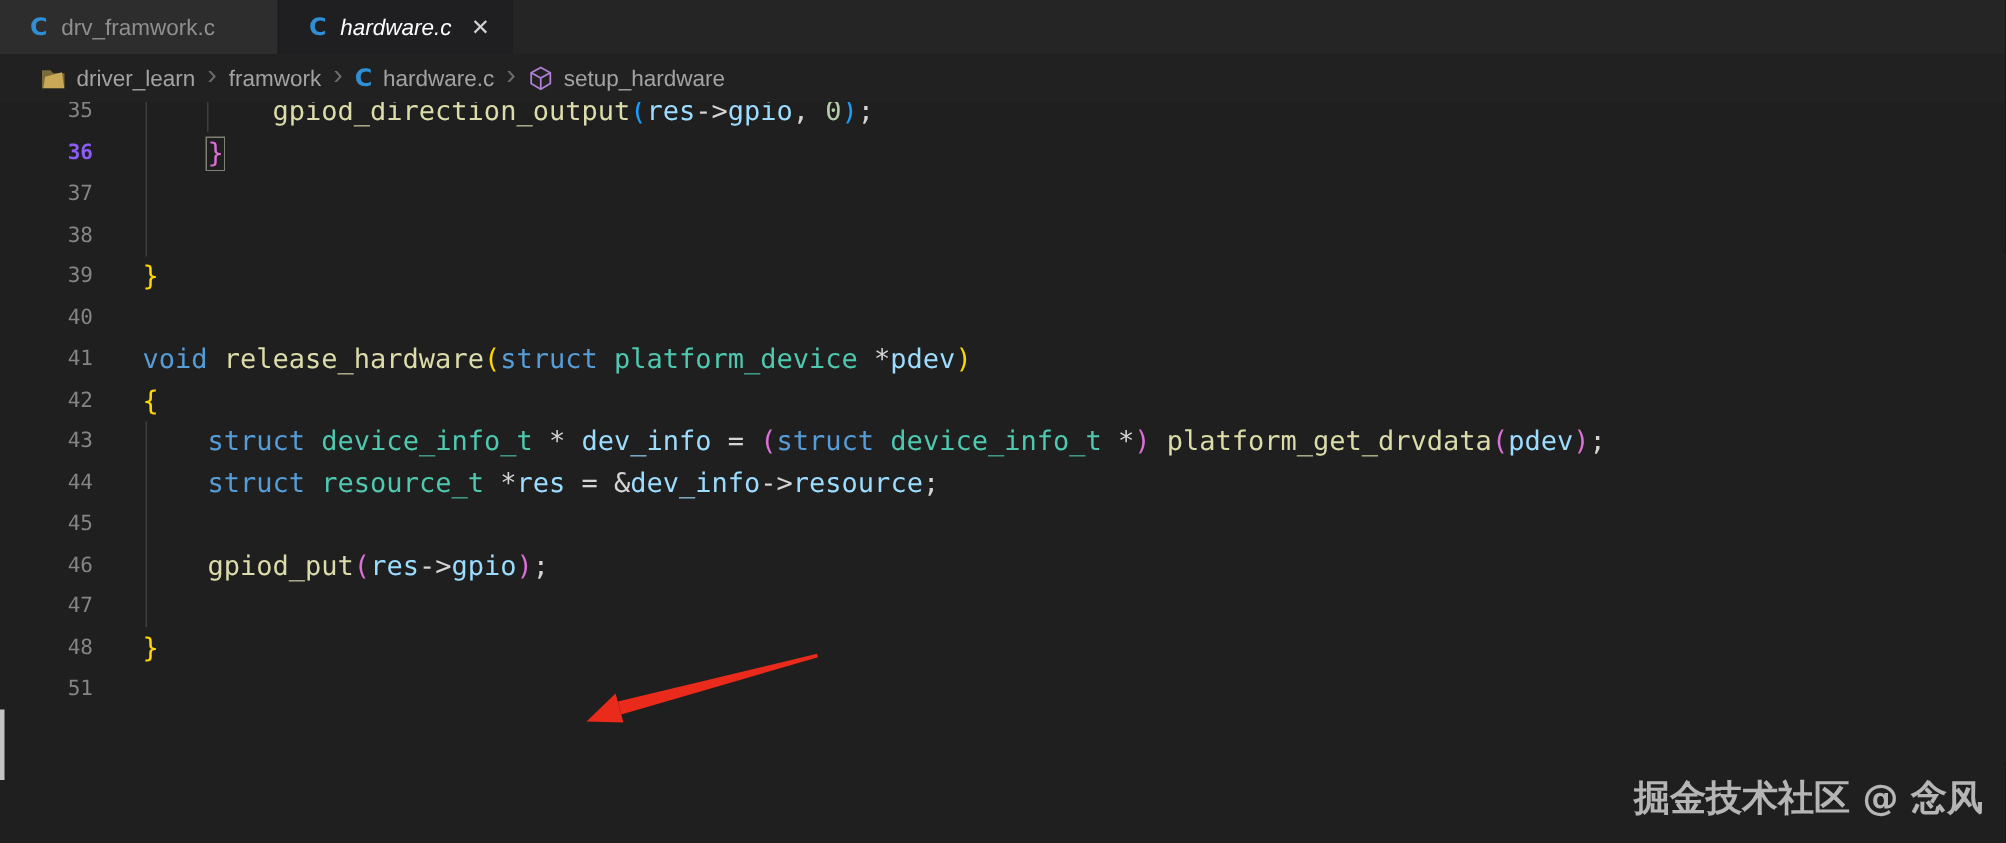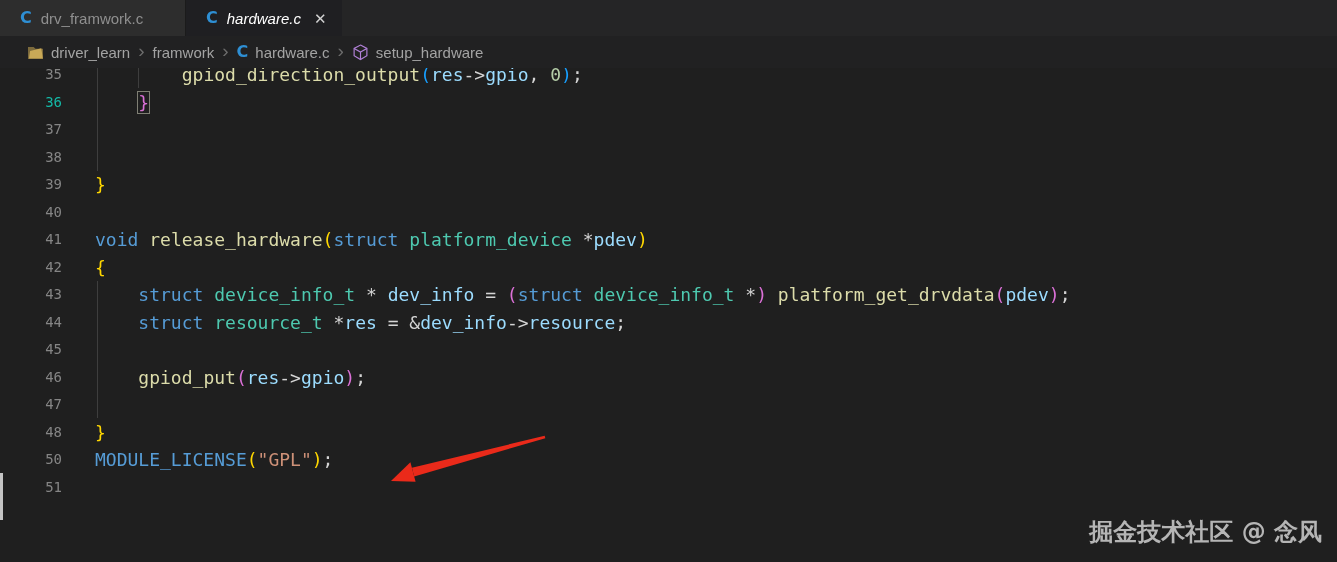--- a/index.html
+++ b/index.html
@@ -21,21 +21,21 @@
           display:flex;align-items:center;padding-left:27px;gap:8px;font-size:15px;
           color:#a3a3a3;z-index:20;}
   .crumb{display:flex;align-items:center;gap:7px;cursor:pointer;}
   .csep{color:#6d6d6d;font-size:19px;line-height:1;margin-top:-3px;}
   .crumbs svg,.tab svg{display:block;}
   
   .code-area{position:absolute;top:61px;left:0;right:0;bottom:0;z-index:10;
              font-family:"DejaVu Sans Mono",monospace;font-size:18px;line-height:27.5px;}
   .cl{display:flex;height:27.5px;white-space:pre;}
   .ln{flex:0 0 62px;text-align:right;color:#858585;font-size:14px;}
-  .ln.cur{color:#14b8a6;font-weight:normal;text-align:right;}
+  .ln.cur{color:#8b5cf6;font-weight:bold;text-align:right;}
   .lc{padding-left:33px;color:#D4D4D4;}
   .tok.box{box-shadow:0 0 0 1px #7f7f74;}
   .guide{position:absolute;width:1px;background:#3e3e3e;}
   
   .edge-bar{position:absolute;left:0;top:473px;width:3px;height:47px;background:#c4c4c4;z-index:25;}
   .watermark{position:absolute;right:15px;bottom:14px;font-size:24px;font-weight:600;
              color:#b5b5b5;z-index:25;font-family:"DejaVu Sans",sans-serif;}
   .arrow-svg{position:absolute;left:380px;top:424px;z-index:25;}
 </style>
 </head>
@@ -55,21 +55,20 @@
         <div class="cl"><span class="ln">39</span><span class="lc"><span class="tok" style="color: rgb(255, 215, 0);">}</span></span></div>
         <div class="cl"><span class="ln">40</span><span class="lc"></span></div>
         <div class="cl"><span class="ln">41</span><span class="lc"><span class="tok" style="color: rgb(86, 156, 214);">void</span><span class="tok" style="color: rgb(212, 212, 212);"> </span><span class="tok" style="color: rgb(220, 220, 170);">release_hardware</span><span class="tok" style="color: rgb(255, 215, 0);">(</span><span class="tok" style="color: rgb(86, 156, 214);">struct</span><span class="tok" style="color: rgb(212, 212, 212);"> </span><span class="tok" style="color: rgb(78, 201, 176);">platform_device</span><span class="tok" style="color: rgb(212, 212, 212);"> *</span><span class="tok" style="color: rgb(156, 220, 254);">pdev</span><span class="tok" style="color: rgb(255, 215, 0);">)</span></span></div>
         <div class="cl"><span class="ln">42</span><span class="lc"><span class="tok" style="color: rgb(255, 215, 0);">{</span></span></div>
         <div class="cl"><span class="ln">43</span><span class="lc"><span class="tok" style="color: rgb(212, 212, 212);">    </span><span class="tok" style="color: rgb(86, 156, 214);">struct</span><span class="tok" style="color: rgb(212, 212, 212);"> </span><span class="tok" style="color: rgb(78, 201, 176);">device_info_t</span><span class="tok" style="color: rgb(212, 212, 212);"> * </span><span class="tok" style="color: rgb(156, 220, 254);">dev_info</span><span class="tok" style="color: rgb(212, 212, 212);"> = </span><span class="tok" style="color: rgb(218, 112, 214);">(</span><span class="tok" style="color: rgb(86, 156, 214);">struct</span><span class="tok" style="color: rgb(212, 212, 212);"> </span><span class="tok" style="color: rgb(78, 201, 176);">device_info_t</span><span class="tok" style="color: rgb(212, 212, 212);"> *</span><span class="tok" style="color: rgb(218, 112, 214);">)</span><span class="tok" style="color: rgb(212, 212, 212);"> </span><span class="tok" style="color: rgb(220, 220, 170);">platform_get_drvdata</span><span class="tok" style="color: rgb(218, 112, 214);">(</span><span class="tok" style="color: rgb(156, 220, 254);">pdev</span><span class="tok" style="color: rgb(218, 112, 214);">)</span><span class="tok" style="color: rgb(212, 212, 212);">;</span></span></div>
         <div class="cl"><span class="ln">44</span><span class="lc"><span class="tok" style="color: rgb(212, 212, 212);">    </span><span class="tok" style="color: rgb(86, 156, 214);">struct</span><span class="tok" style="color: rgb(212, 212, 212);"> </span><span class="tok" style="color: rgb(78, 201, 176);">resource_t</span><span class="tok" style="color: rgb(212, 212, 212);"> </span><span class="tok" style="color: rgb(212, 212, 212);">*</span><span class="tok" style="color: rgb(156, 220, 254);">res</span><span class="tok" style="color: rgb(212, 212, 212);"> = </span><span class="tok" style="color: rgb(212, 212, 212);">&amp;</span><span class="tok" style="color: rgb(156, 220, 254);">dev_info</span><span class="tok" style="color: rgb(212, 212, 212);">-&gt;</span><span class="tok" style="color: rgb(156, 220, 254);">resource</span><span class="tok" style="color: rgb(212, 212, 212);">;</span></span></div>
         <div class="cl"><span class="ln">45</span><span class="lc"></span></div>
         <div class="cl"><span class="ln">46</span><span class="lc"><span class="tok" style="color: rgb(212, 212, 212);">    </span><span class="tok" style="color: rgb(220, 220, 170);">gpiod_put</span><span class="tok" style="color: rgb(218, 112, 214);">(</span><span class="tok" style="color: rgb(156, 220, 254);">res</span><span class="tok" style="color: rgb(212, 212, 212);">-&gt;</span><span class="tok" style="color: rgb(156, 220, 254);">gpio</span><span class="tok" style="color: rgb(218, 112, 214);">)</span><span class="tok" style="color: rgb(212, 212, 212);">;</span></span></div>
         <div class="cl"><span class="ln">47</span><span class="lc"></span></div>
         <div class="cl"><span class="ln">48</span><span class="lc"><span class="tok" style="color: rgb(255, 215, 0);">}</span></span></div>
-        <div class="cl"><span class="ln">50</span><span class="lc"><span class="tok" style="color: rgb(86, 156, 214);">MODULE_LICENSE</span><span class="tok" style="color: rgb(255, 215, 0);">(</span><span class="tok" style="color: rgb(206, 145, 120);">"GPL"</span><span class="tok" style="color: rgb(255, 215, 0);">)</span><span class="tok" style="color: rgb(212, 212, 212);">;</span></span></div>
         <div class="cl"><span class="ln">51</span><span class="lc"></span></div>
       </div>
   </div>
 
   <div class="crumbs" id="crumbs">
       <span class="crumb">
         <span>
           <svg width="17" height="15" viewBox="0 0 18 16">
             <path d="M1 2 h6 l2 2 h8 v11 H1 z" fill="#7c6a3c"></path>
             <path d="M3.2 6.5 L15.2 3.4 l1.6 11.1 H2 z" fill="#C9A957"></path>

